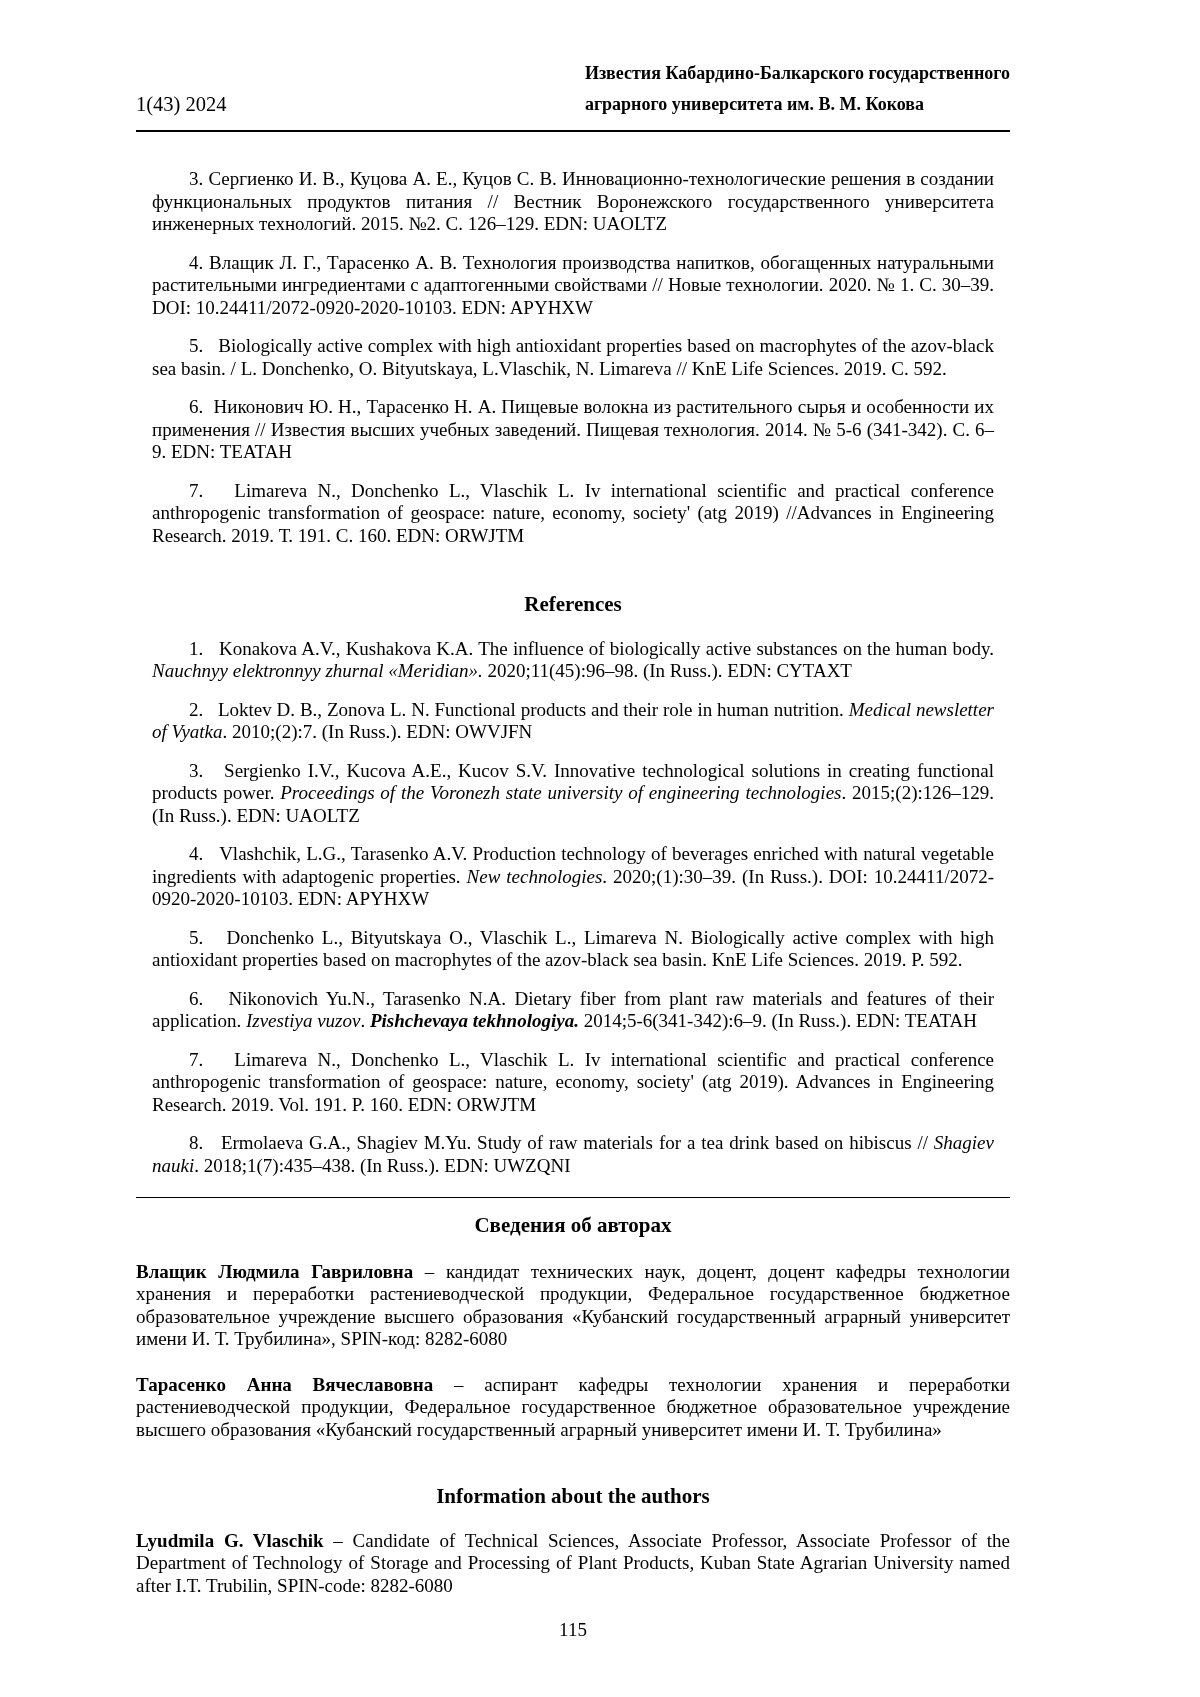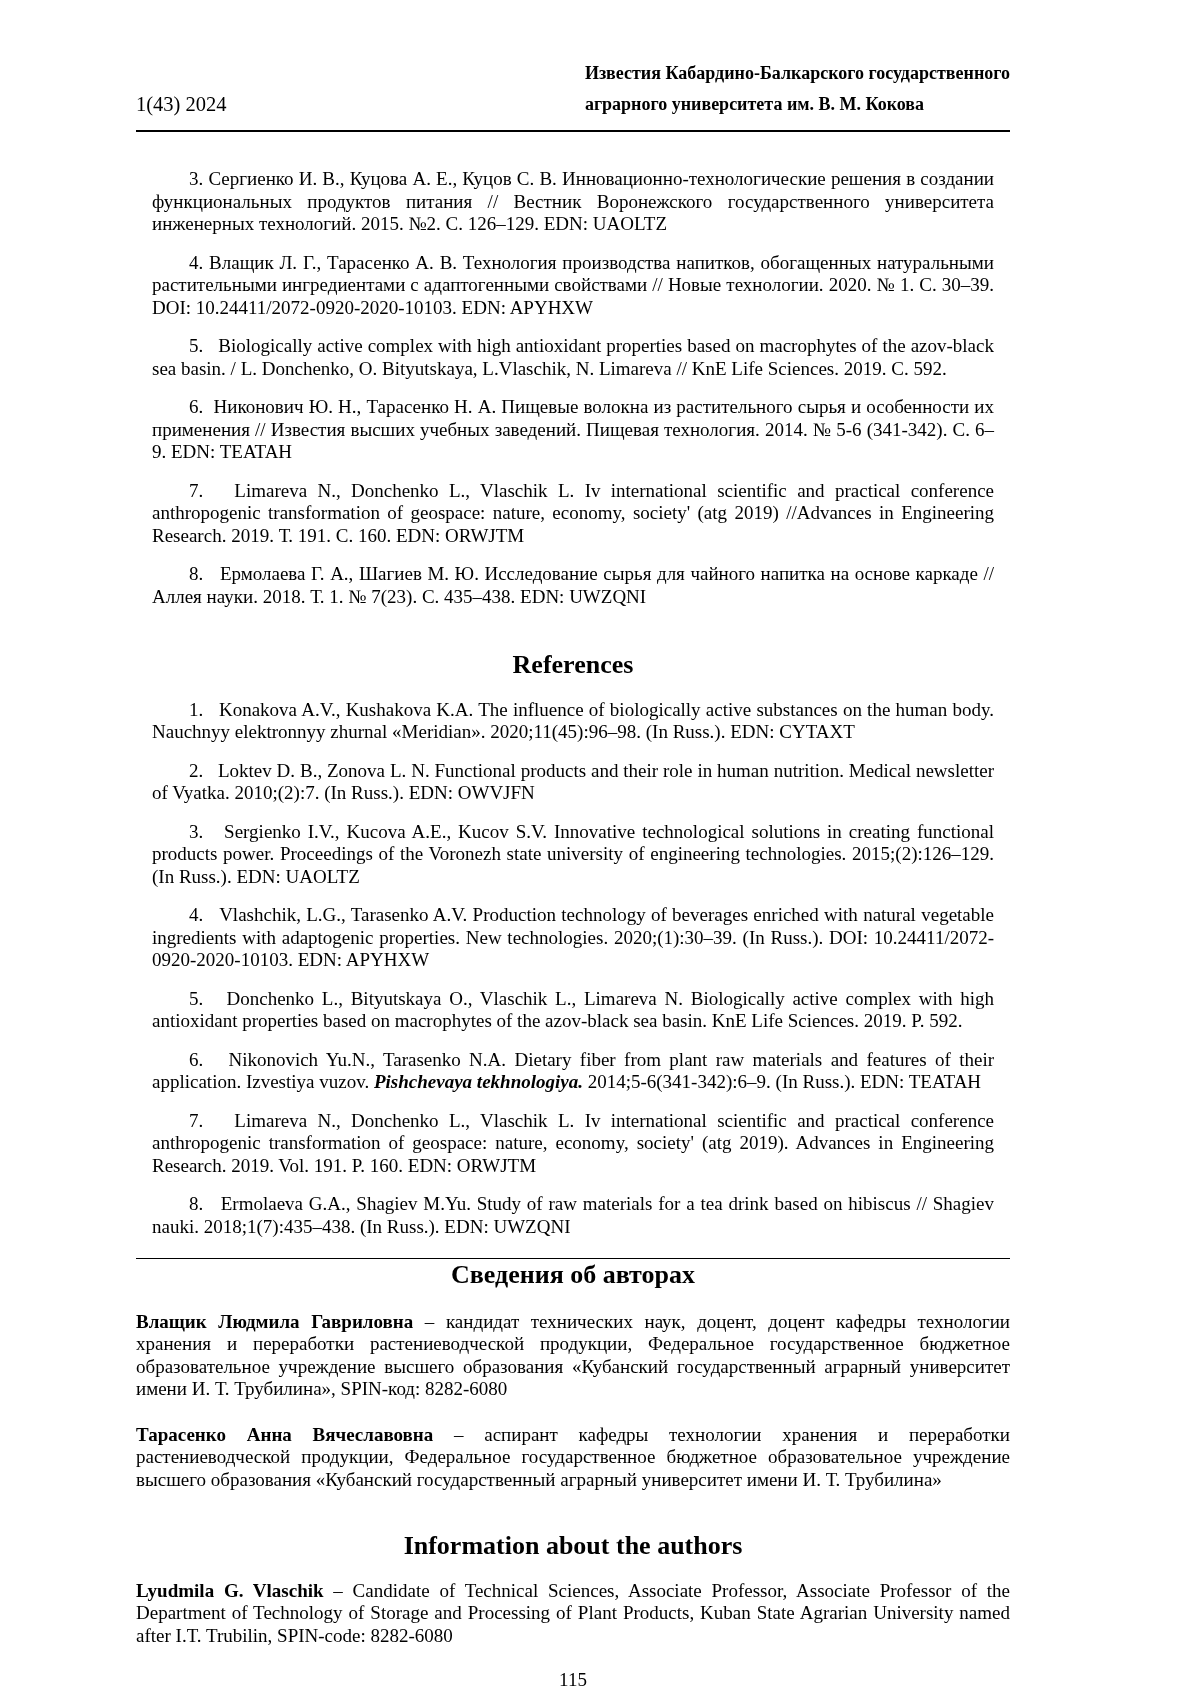--- a/index.html
+++ b/index.html
@@ -21,28 +21,28 @@
     justify-content: space-between;
     align-items: flex-end;
     gap: 24px;
     border-bottom: 2px solid #000;
     padding-bottom: 10px;
   }
   .issue { font-weight: 400; font-size: 20.5px; line-height: 31px; white-space: nowrap; }
   .journal { font-weight: 700; font-size: 18px; line-height: 31px; }
   .biblio { margin-top: 36px; }
   .para { margin: 16px; text-align: justify; text-indent: 37px; }
-  .heading { font-weight: 700; font-size: 26px; text-align: center; margin: 0; }
+  .heading { font-weight: 700; font-size: 21px; text-align: center; margin: 0; }
   .h-references { margin: 46px 0 22px 0; }
-  .h-authors-ru { margin: 5px 0 24px 0; }
+  .h-authors-ru { margin: 16px 0 24px 0; }
   .h-authors-en { margin: 44px 0 22px 0; }
   .divider { border: 0; border-top: 1.5px solid #000; margin: 20px 0 0 0; }
   .author-para { margin: 0; text-align: justify; text-indent: 0; }
   .author-para + .author-para { margin-top: 23px; }
-  .it { }
+  .it { font-style: italic; }
   .bi { font-style: italic; font-weight: 700; }
   .name { font-weight: 700; }
   .page-number { text-align: center; margin-top: 22px; }
 </style>
 </head>
 <body>
 
 <div class="page">
 
   <header class="header">
@@ -52,21 +52,20 @@
       <div>аграрного университета им. В. М. Кокова</div>
     </div>
   </header>
 
   <section class="biblio">
     <p class="para">3. Сергиенко И. В., Куцова А. Е., Куцов С. В. Инновационно-технологические решения в создании функциональных продуктов питания // Вестник Воронежского государственного университета инженерных технологий. 2015. №2. С. 126–129. EDN: UAOLTZ</p>
     <p class="para">4. Влащик Л. Г., Тарасенко А. В. Технология производства напитков, обогащенных натуральными растительными ингредиентами с адаптогенными свойствами // Новые технологии. 2020. № 1. С. 30–39. DOI: 10.24411/2072-0920-2020-10103. EDN: APYHXW</p>
     <p class="para">5.&nbsp;&nbsp;&nbsp;Biologically active complex with high antioxidant properties based on macrophytes of the azov-black sea basin. / L. Donchenko, O. Bityutskaya, L.Vlaschik, N. Limareva // KnE Life Sciences. 2019. С. 592.</p>
     <p class="para">6.&nbsp;&nbsp;Никонович Ю. Н., Тарасенко Н. А. Пищевые волокна из растительного сырья и особенности их применения // Известия высших учебных заведений. Пищевая технология. 2014. № 5-6 (341-342). С. 6–9. EDN: TEATAH</p>
     <p class="para">7.&nbsp;&nbsp;&nbsp;Limareva N., Donchenko L., Vlaschik L. Iv international scientific and practical conference anthropogenic transformation of geospace: nature, economy, society' (atg 2019) //Advances in Engineering Research. 2019. Т. 191. С. 160. EDN: ORWJTM</p>
-    <p class="para">8.&nbsp;&nbsp;&nbsp;Ермолаева Г. А., Шагиев М. Ю. Исследование сырья для чайного напитка на основе каркаде // Аллея науки. 2018. Т. 1. № 7(23). С. 435–438. EDN: UWZQNI</p>
   </section>
 
   <h2 class="heading h-references">References</h2>
 
   <section>
     <p class="para"><span>1.&nbsp;&nbsp;&nbsp;Konakova A.V., Kushakova K.A. The influence of biologically active substances on the human body. </span><span class="it">Nauchnyy elektronnyy zhurnal «Meridian».</span><span> 2020;11(45):96–98. (In Russ.). EDN: CYTAXT</span></p>
     <p class="para"><span>2.&nbsp;&nbsp;&nbsp;Loktev D. B., Zonova L. N. Functional products and their role in human nutrition. </span><span class="it">Medical newsletter of Vyatka</span><span>. 2010;(2):7. (In Russ.). EDN: OWVJFN</span></p>
     <p class="para"><span>3.&nbsp;&nbsp;&nbsp;Sergienko I.V., Kucova A.E., Kucov S.V. Innovative technological solutions in creating functional products power. </span><span class="it">Proceedings of the Voronezh state university of engineering technologies</span><span>. 2015;(2):126–129. (In Russ.). EDN: UAOLTZ</span></p>
     <p class="para"><span>4.&nbsp;&nbsp;&nbsp;Vlashchik, L.G., Tarasenko A.V. Production technology of beverages enriched with natural vegetable ingredients with adaptogenic properties. </span><span class="it">New technologies</span><span>. 2020;(1):30–39. (In Russ.). DOI: 10.24411/2072-0920-2020-10103. EDN: APYHXW</span></p>
     <p class="para"><span>5.&nbsp;&nbsp;&nbsp;Donchenko L., Bityutskaya O., Vlaschik L., Limareva N. Biologically active complex with high antioxidant properties based on macrophytes of the azov-black sea basin. KnE Life Sciences. 2019. P. 592.</span></p>

